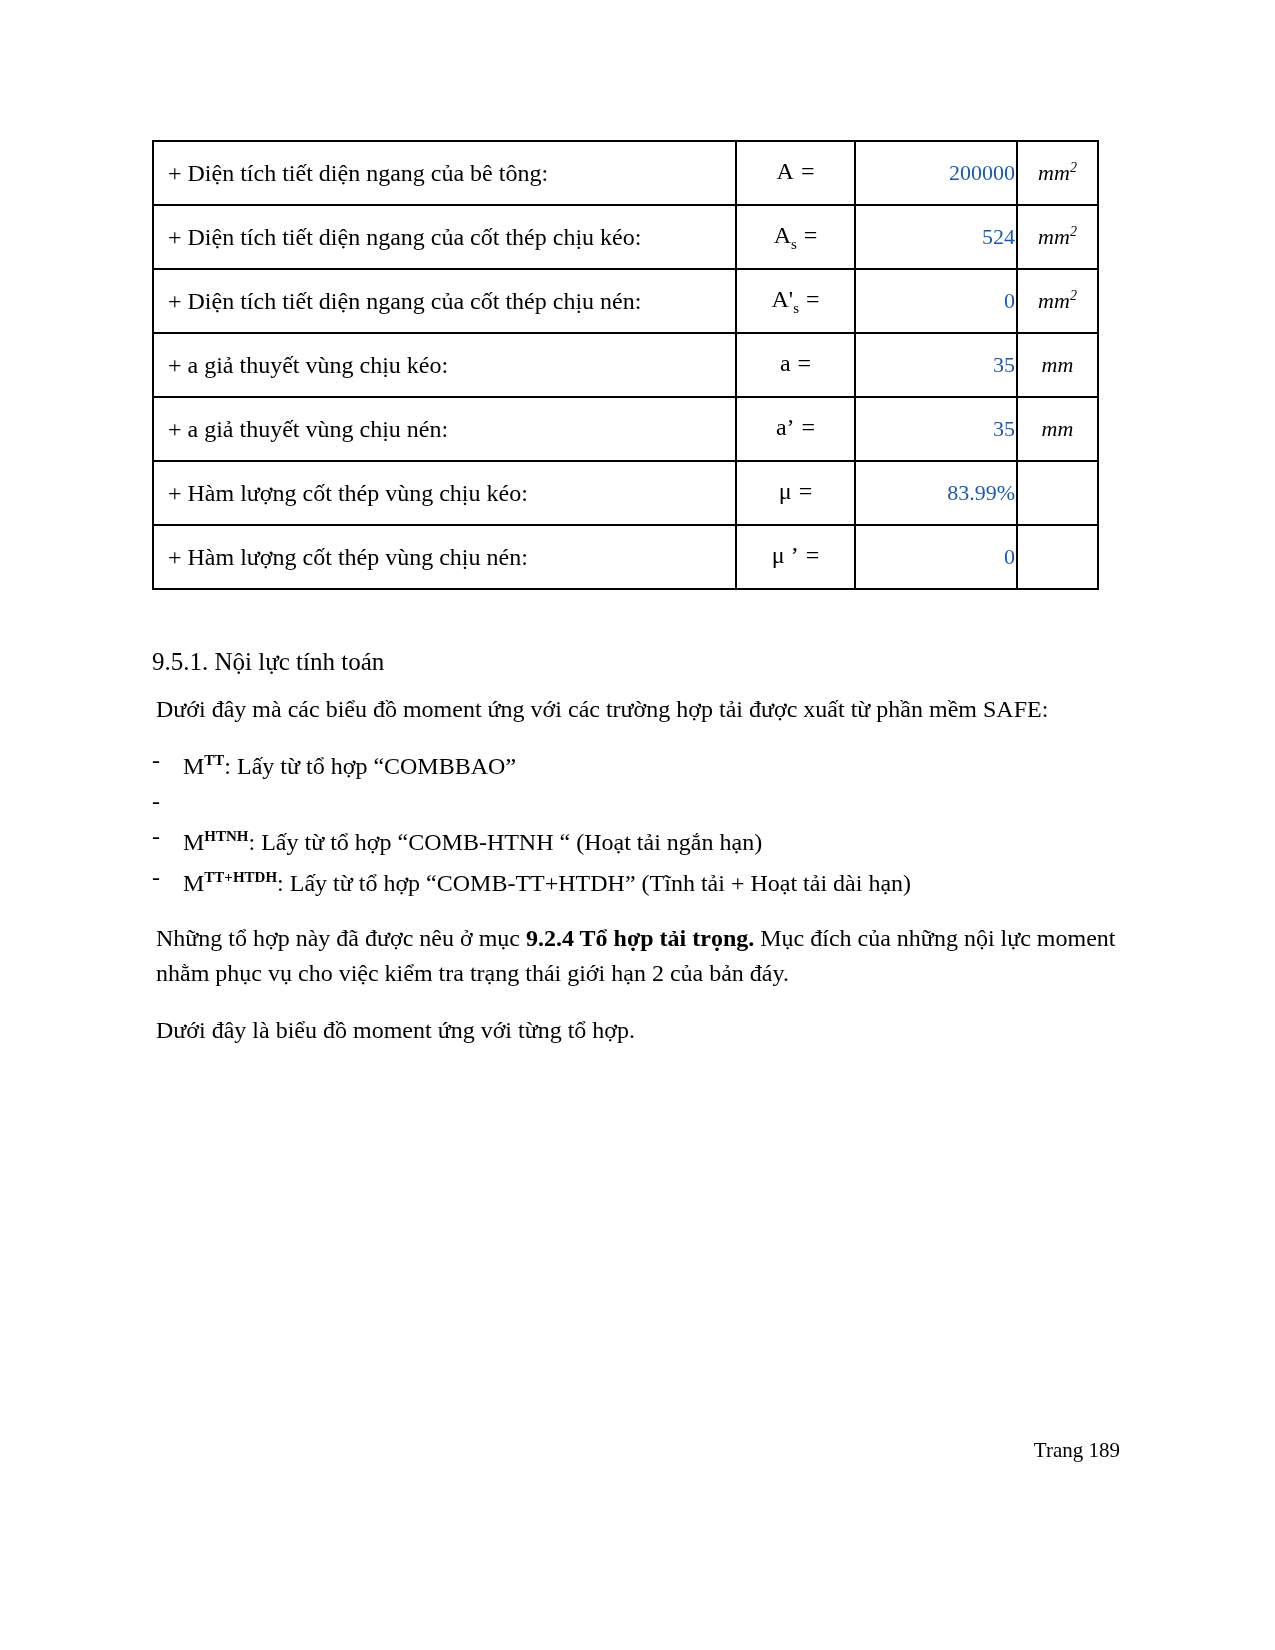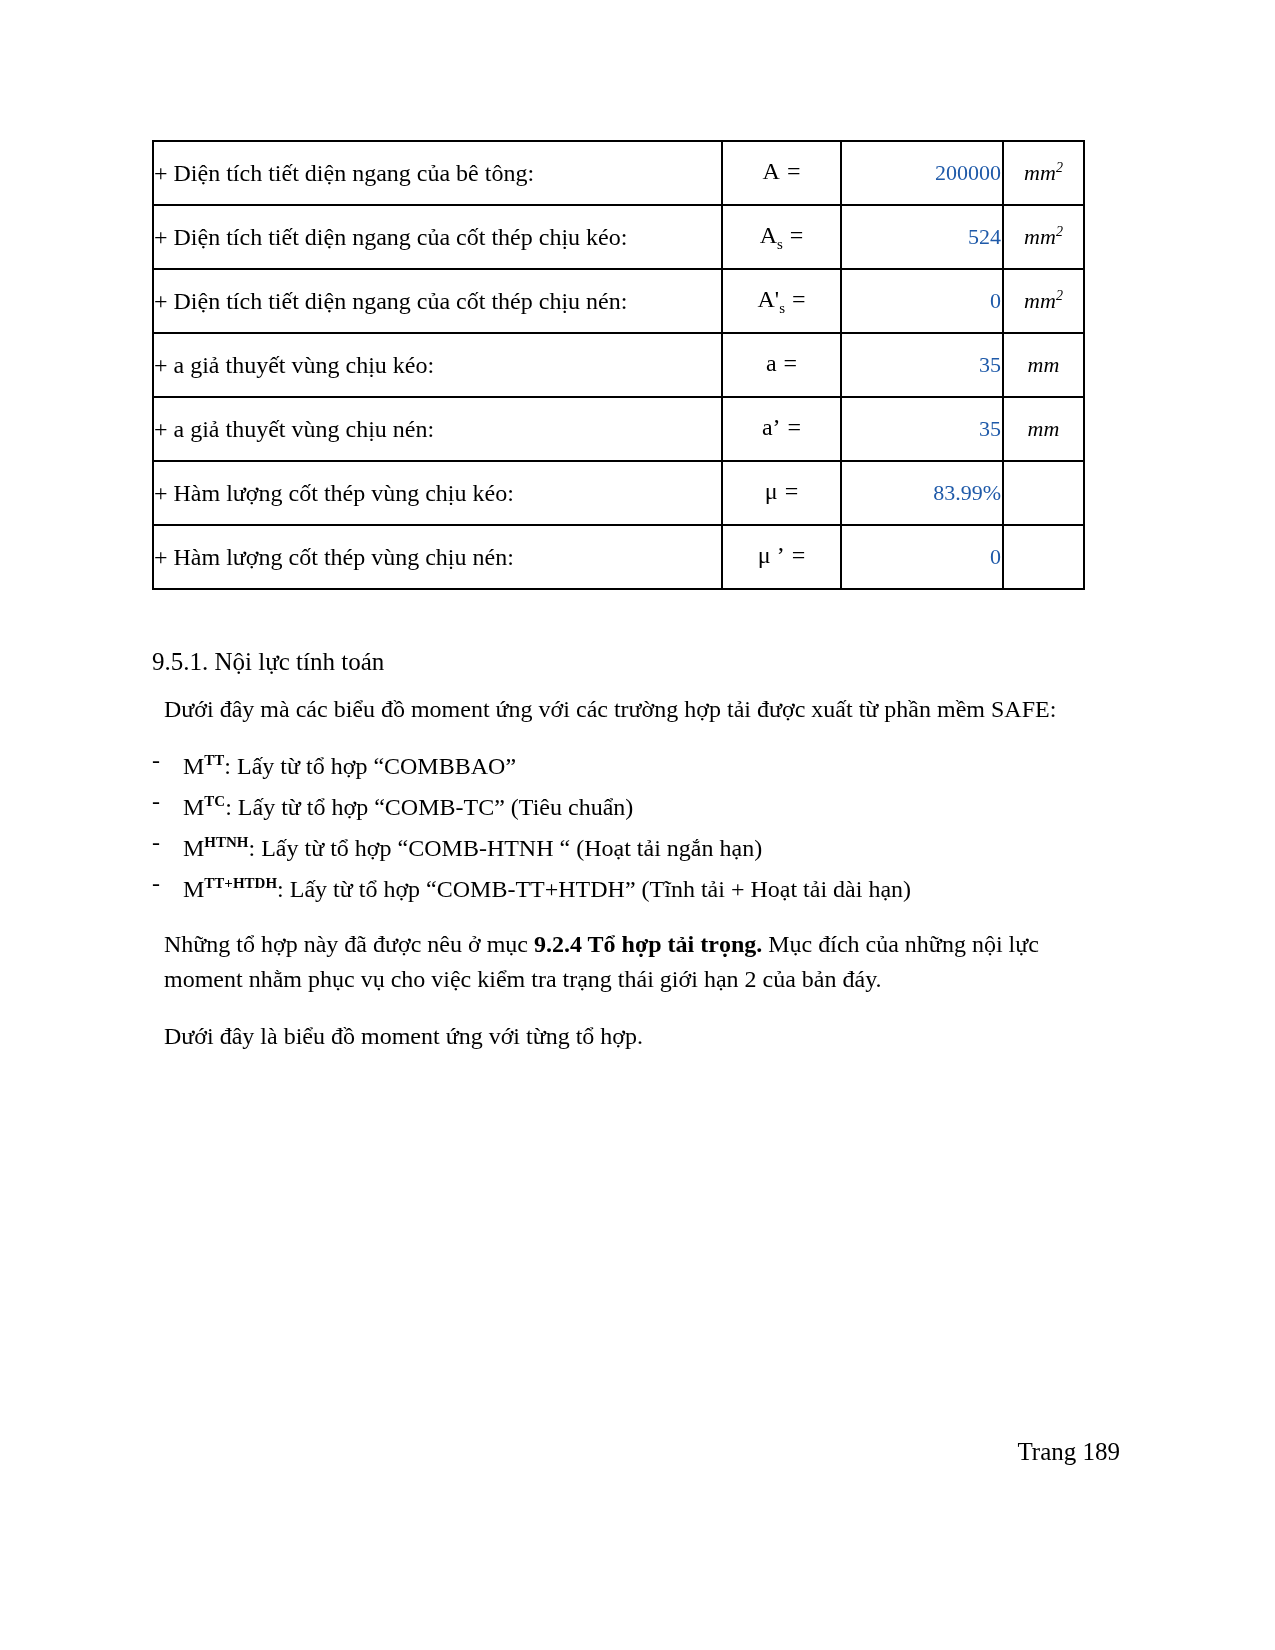--- a/index.html
+++ b/index.html
@@ -24,56 +24,56 @@
     border-collapse: collapse;
     table-layout: fixed;
     width: 911px;
   }
   .calc-table td {
     border: 2px solid #000000;
     height: 60px;
     vertical-align: middle;
     font-size: 24px;
   }
-  td.c-label { width: 561px; padding: 0 6px 0 0; }
+  td.c-label { width: 561px; padding: 0 6px 0 14px; }
   td.c-sym   { width: 115px; text-align: center; }
   td.c-val   { width: 158px; text-align: right; font-size: 22px; color: var(--value-blue, #1F5AA9); }
   td.c-unit  { width: 77px;  text-align: center; font-style: italic; font-size: 22px; }
   .sym-sub  { font-size: 15px; }
   .sym-eq   { margin-left: 7px; }
   .unit-sup { font-size: 14px; }
 
   
   .heading {
     font-size: 25px;
     font-weight: normal;
     margin: 58px 0 16px 0;
   }
   p {
     font-size: 24px;
     line-height: 35px;
-    margin: 12px;
+    margin: 4px;
   }
   .intro { margin-bottom: 16px; }
   .bullets { margin: 0; }
   .bullet {
     display: flex;
     font-size: 24px;
     line-height: 35px;
   }
   .bullet-dash { flex: 0 0 31px; }
   .bullet sup { font-weight: bold; font-size: 15px; }
   .para1 { margin-top: 20px; }
   .para2 { margin-top: 22px; }
 
   .footer {
     position: absolute;
     top: 1438px;
     right: 155px;
-    font-size: 25px;
+    font-size: 21px;
     margin-left: 48px;
   }
 </style>
 </head>
 <body>
 
 <div class="page">
 
   <table class="calc-table">
     <tbody>
@@ -135,21 +135,20 @@
 
   <div class="bullets">
 
       <div class="bullet">
         <span class="bullet-dash">-</span>
         <span class="bullet-text"><span>M</span><sup>TT</sup><span>: Lấy từ tổ hợp “COMBBAO”</span></span>
       </div>
 
       <div class="bullet">
         <span class="bullet-dash">-</span>
-        <span class="bullet-text"><span>M</span><sup>TC</sup><span>: Lấy từ tổ hợp “COMB-TC” (Tiêu chuẩn)</span></span>
       </div>
 
       <div class="bullet">
         <span class="bullet-dash">-</span>
         <span class="bullet-text"><span>M</span><sup>HTNH</sup><span>: Lấy từ tổ hợp “COMB-HTNH “ (Hoạt tải ngắn hạn)</span></span>
       </div>
 
       <div class="bullet">
         <span class="bullet-dash">-</span>
         <span class="bullet-text"><span>M</span><sup>TT+HTDH</sup><span>: Lấy từ tổ hợp “COMB-TT+HTDH” (Tĩnh tải + Hoạt tải dài hạn)</span></span>

